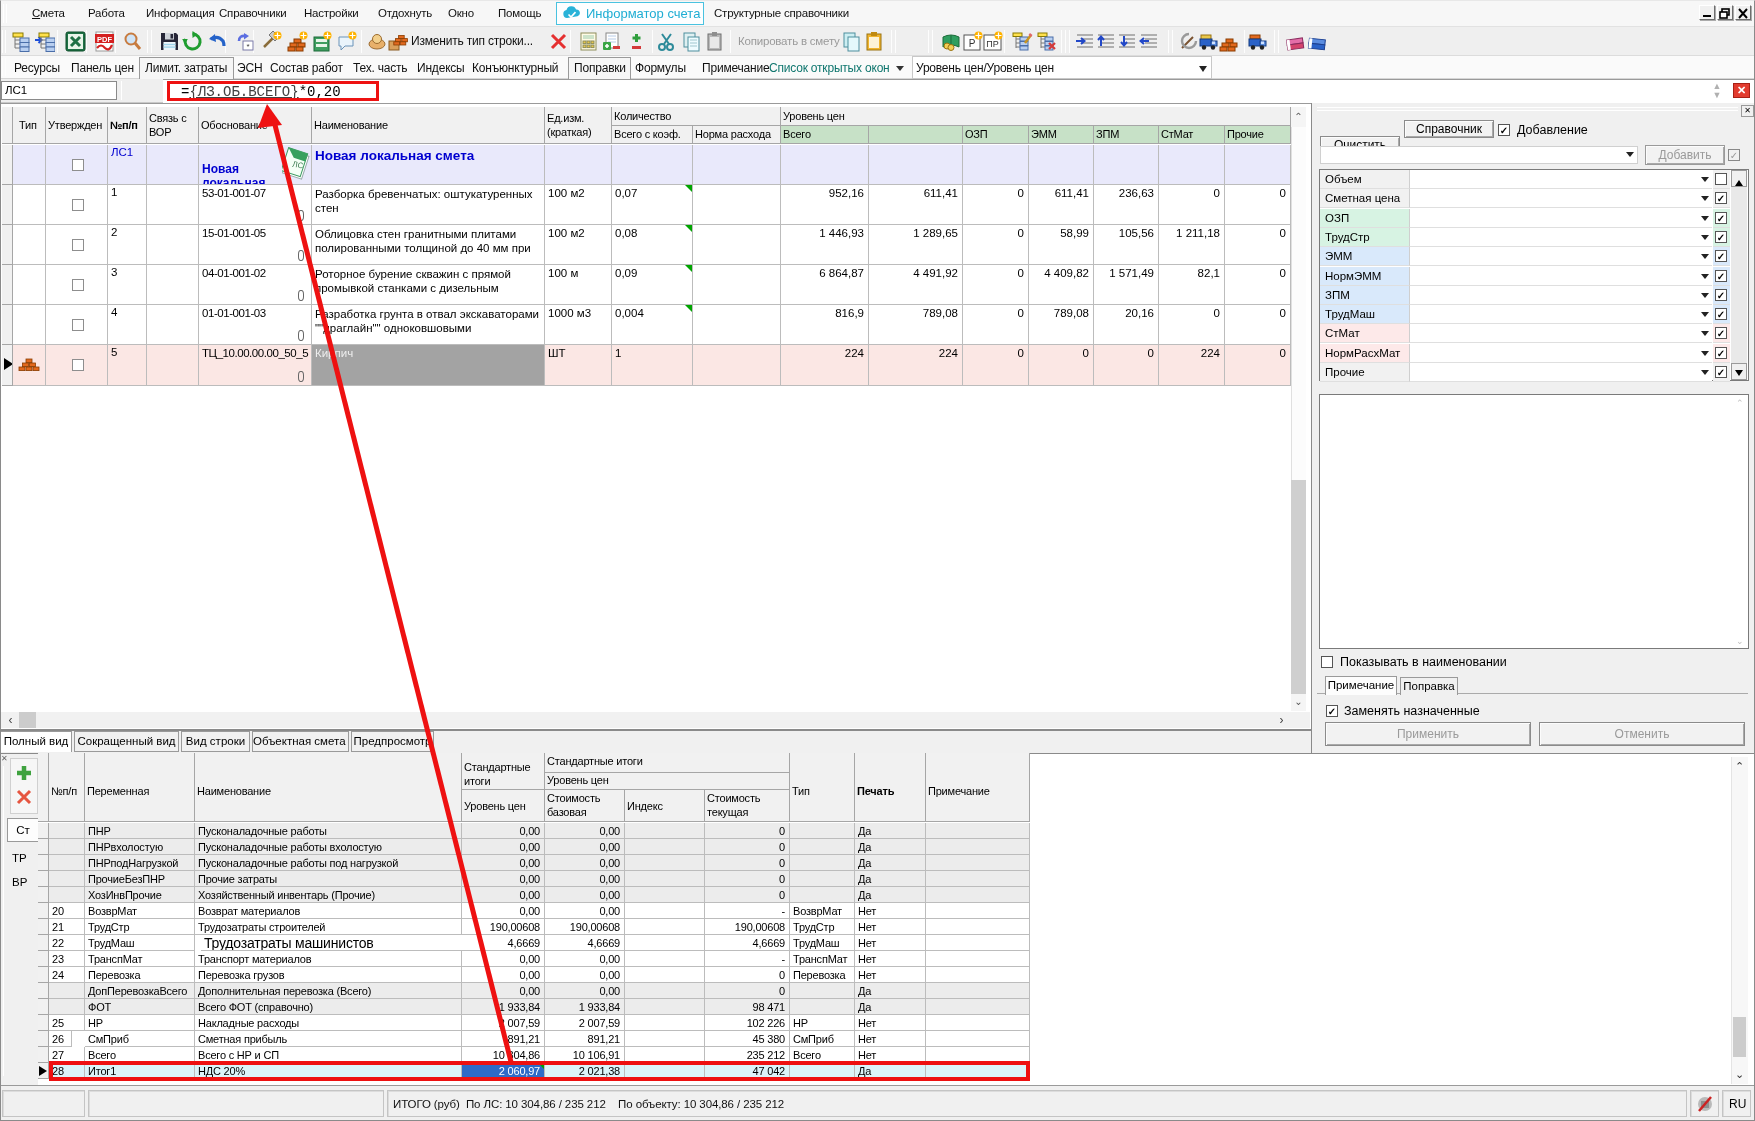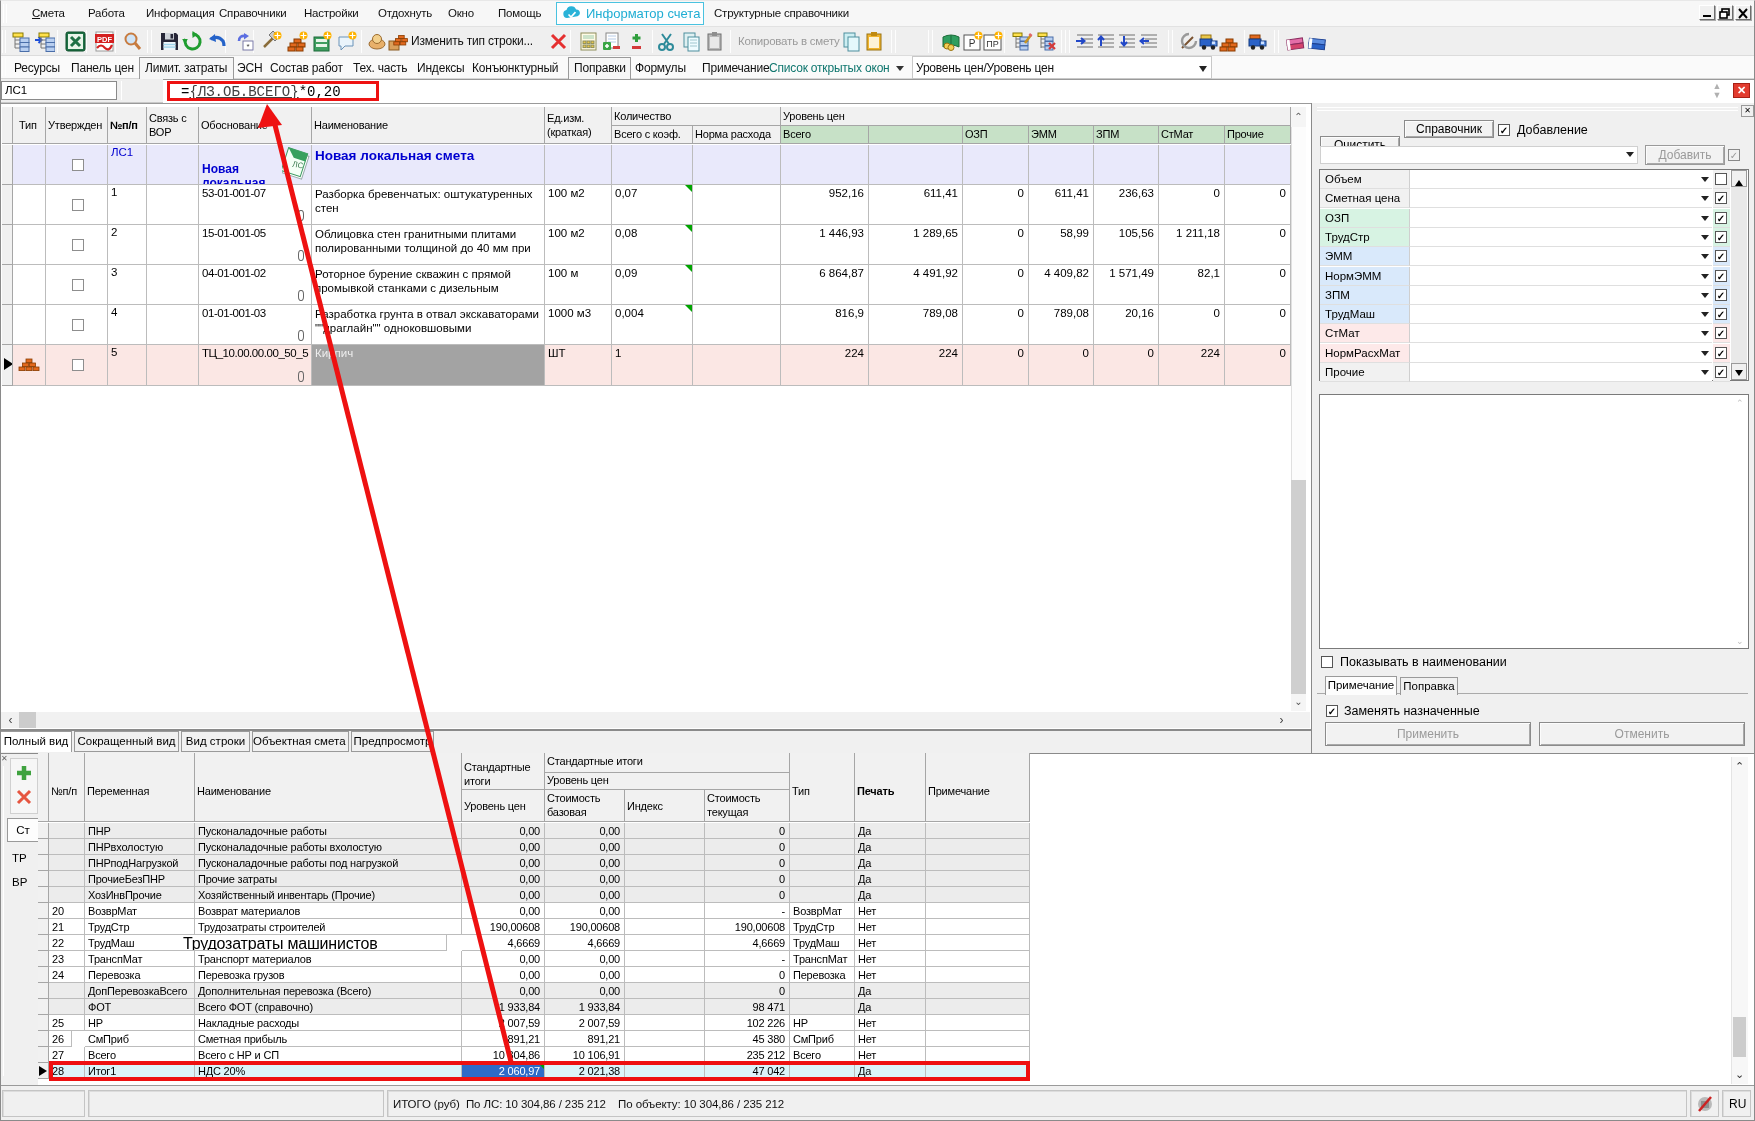--- a/index.html
+++ b/index.html
@@ -615,21 +615,21 @@
 <div class="c n" style="left:462px;top:919px;width:83px;height:16px;font-size:11px;padding-top:2px;letter-spacing:-0.2px">190,00608</div>
 <div class="c n" style="left:545px;top:919px;width:80px;height:16px;font-size:11px;padding-top:2px;letter-spacing:-0.2px">190,00608</div>
 <div class="c" style="left:625px;top:919px;width:80px;height:16px;font-size:11px;padding-top:2px;letter-spacing:-0.2px"></div>
 <div class="c n" style="left:705px;top:919px;width:85px;height:16px;font-size:11px;padding-top:2px;letter-spacing:-0.2px">190,00608</div>
 <div class="c" style="left:790px;top:919px;width:65px;height:16px;font-size:11px;padding-top:2px;letter-spacing:-0.2px">ТрудСтр</div>
 <div class="c" style="left:855px;top:919px;width:71px;height:16px;font-size:11px;padding-top:2px;letter-spacing:-0.2px">Нет</div>
 <div class="c" style="left:926px;top:919px;width:104px;height:16px;font-size:11px;padding-top:2px;letter-spacing:-0.2px"></div>
 <div class="c h" style="left:38px;top:935px;width:11px;height:16px;"></div>
 <div class="c" style="left:49px;top:935px;width:36px;height:16px;font-size:11px;padding-top:2px;letter-spacing:-0.2px">22</div>
 <div class="c" style="left:85px;top:935px;width:110px;height:16px;font-size:11px;padding-top:2px;letter-spacing:-0.2px">ТрудМаш</div>
-<div class="c" style="left:180px;top:935px;width:267px;height:16px;font-size:16px;padding-top:2px;letter-spacing:-0.2px">Трудозатраты машинистов</div>
+<div class="c" style="left:201px;top:935px;width:267px;height:16px;font-size:14px;padding-top:2px;letter-spacing:-0.2px">Трудозатраты машинистов</div>
 <div class="c n" style="left:462px;top:935px;width:83px;height:16px;font-size:11px;padding-top:2px;letter-spacing:-0.2px">4,6669</div>
 <div class="c n" style="left:545px;top:935px;width:80px;height:16px;font-size:11px;padding-top:2px;letter-spacing:-0.2px">4,6669</div>
 <div class="c" style="left:625px;top:935px;width:80px;height:16px;font-size:11px;padding-top:2px;letter-spacing:-0.2px"></div>
 <div class="c n" style="left:705px;top:935px;width:85px;height:16px;font-size:11px;padding-top:2px;letter-spacing:-0.2px">4,6669</div>
 <div class="c" style="left:790px;top:935px;width:65px;height:16px;font-size:11px;padding-top:2px;letter-spacing:-0.2px">ТрудМаш</div>
 <div class="c" style="left:855px;top:935px;width:71px;height:16px;font-size:11px;padding-top:2px;letter-spacing:-0.2px">Нет</div>
 <div class="c" style="left:926px;top:935px;width:104px;height:16px;font-size:11px;padding-top:2px;letter-spacing:-0.2px"></div>
 <div class="c h" style="left:38px;top:951px;width:11px;height:16px;"></div>
 <div class="c" style="left:49px;top:951px;width:36px;height:16px;font-size:11px;padding-top:2px;letter-spacing:-0.2px">23</div>
 <div class="c" style="left:85px;top:951px;width:110px;height:16px;font-size:11px;padding-top:2px;letter-spacing:-0.2px">ТранспМат</div>

